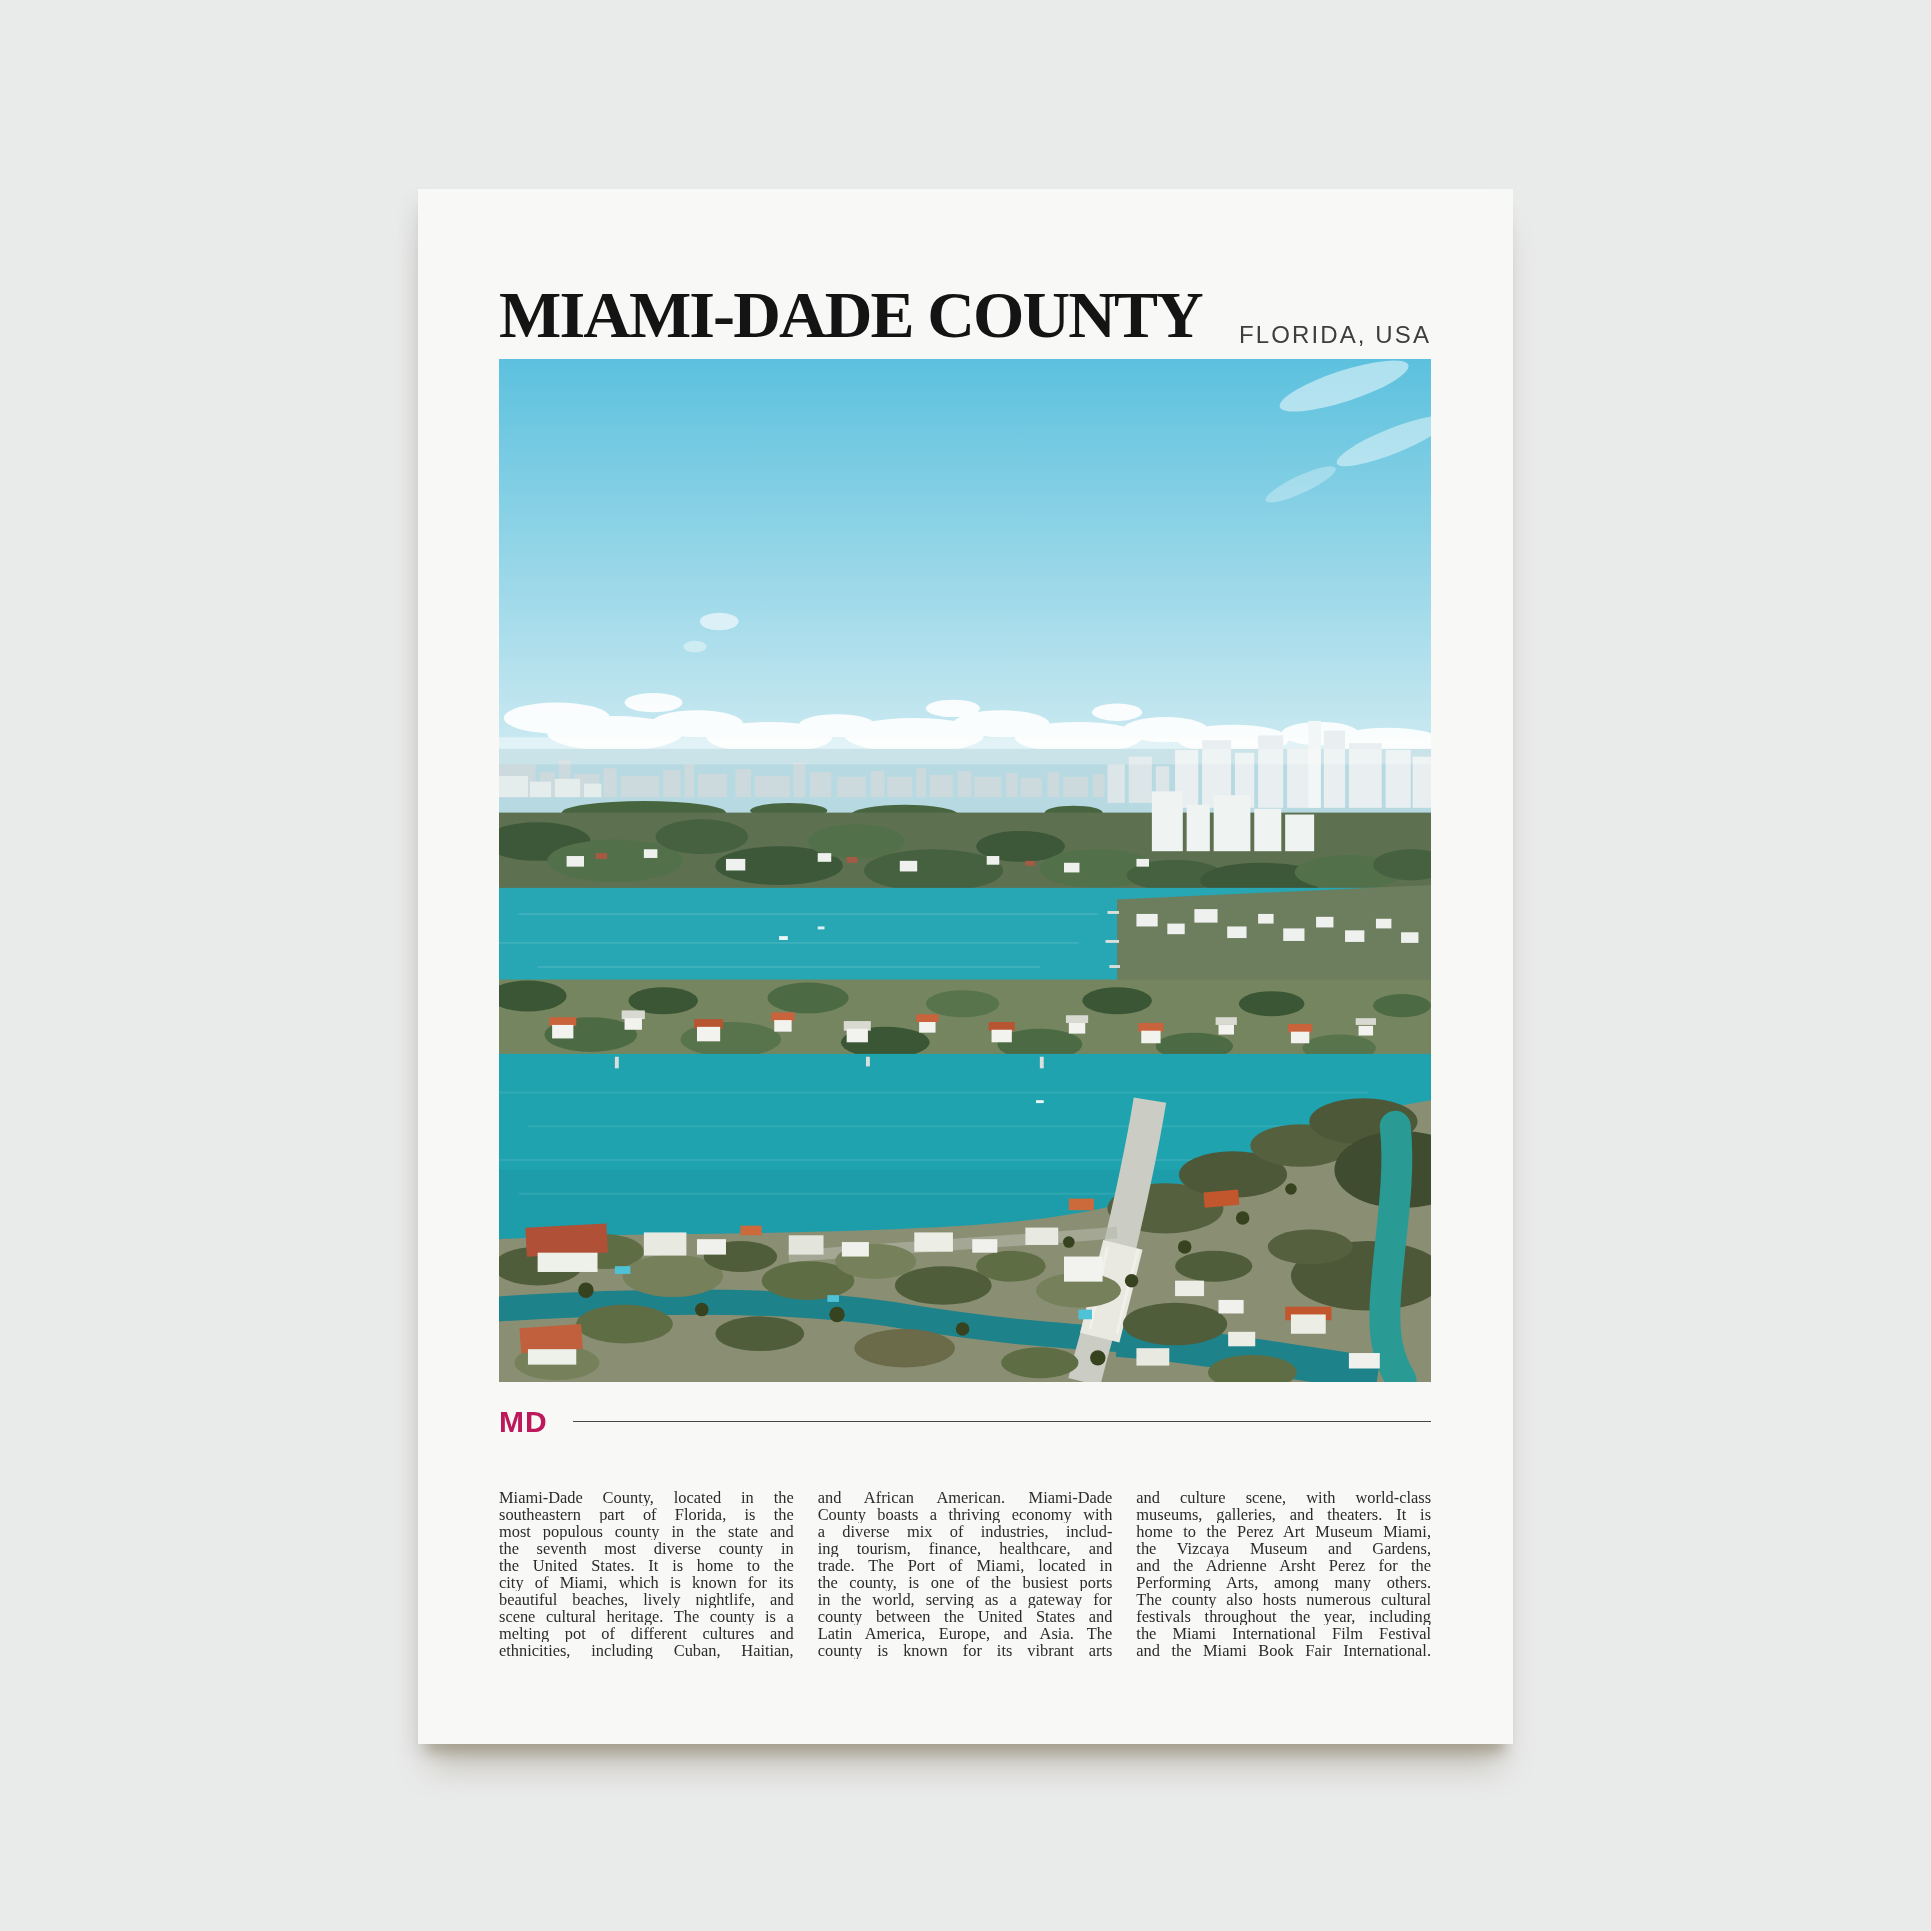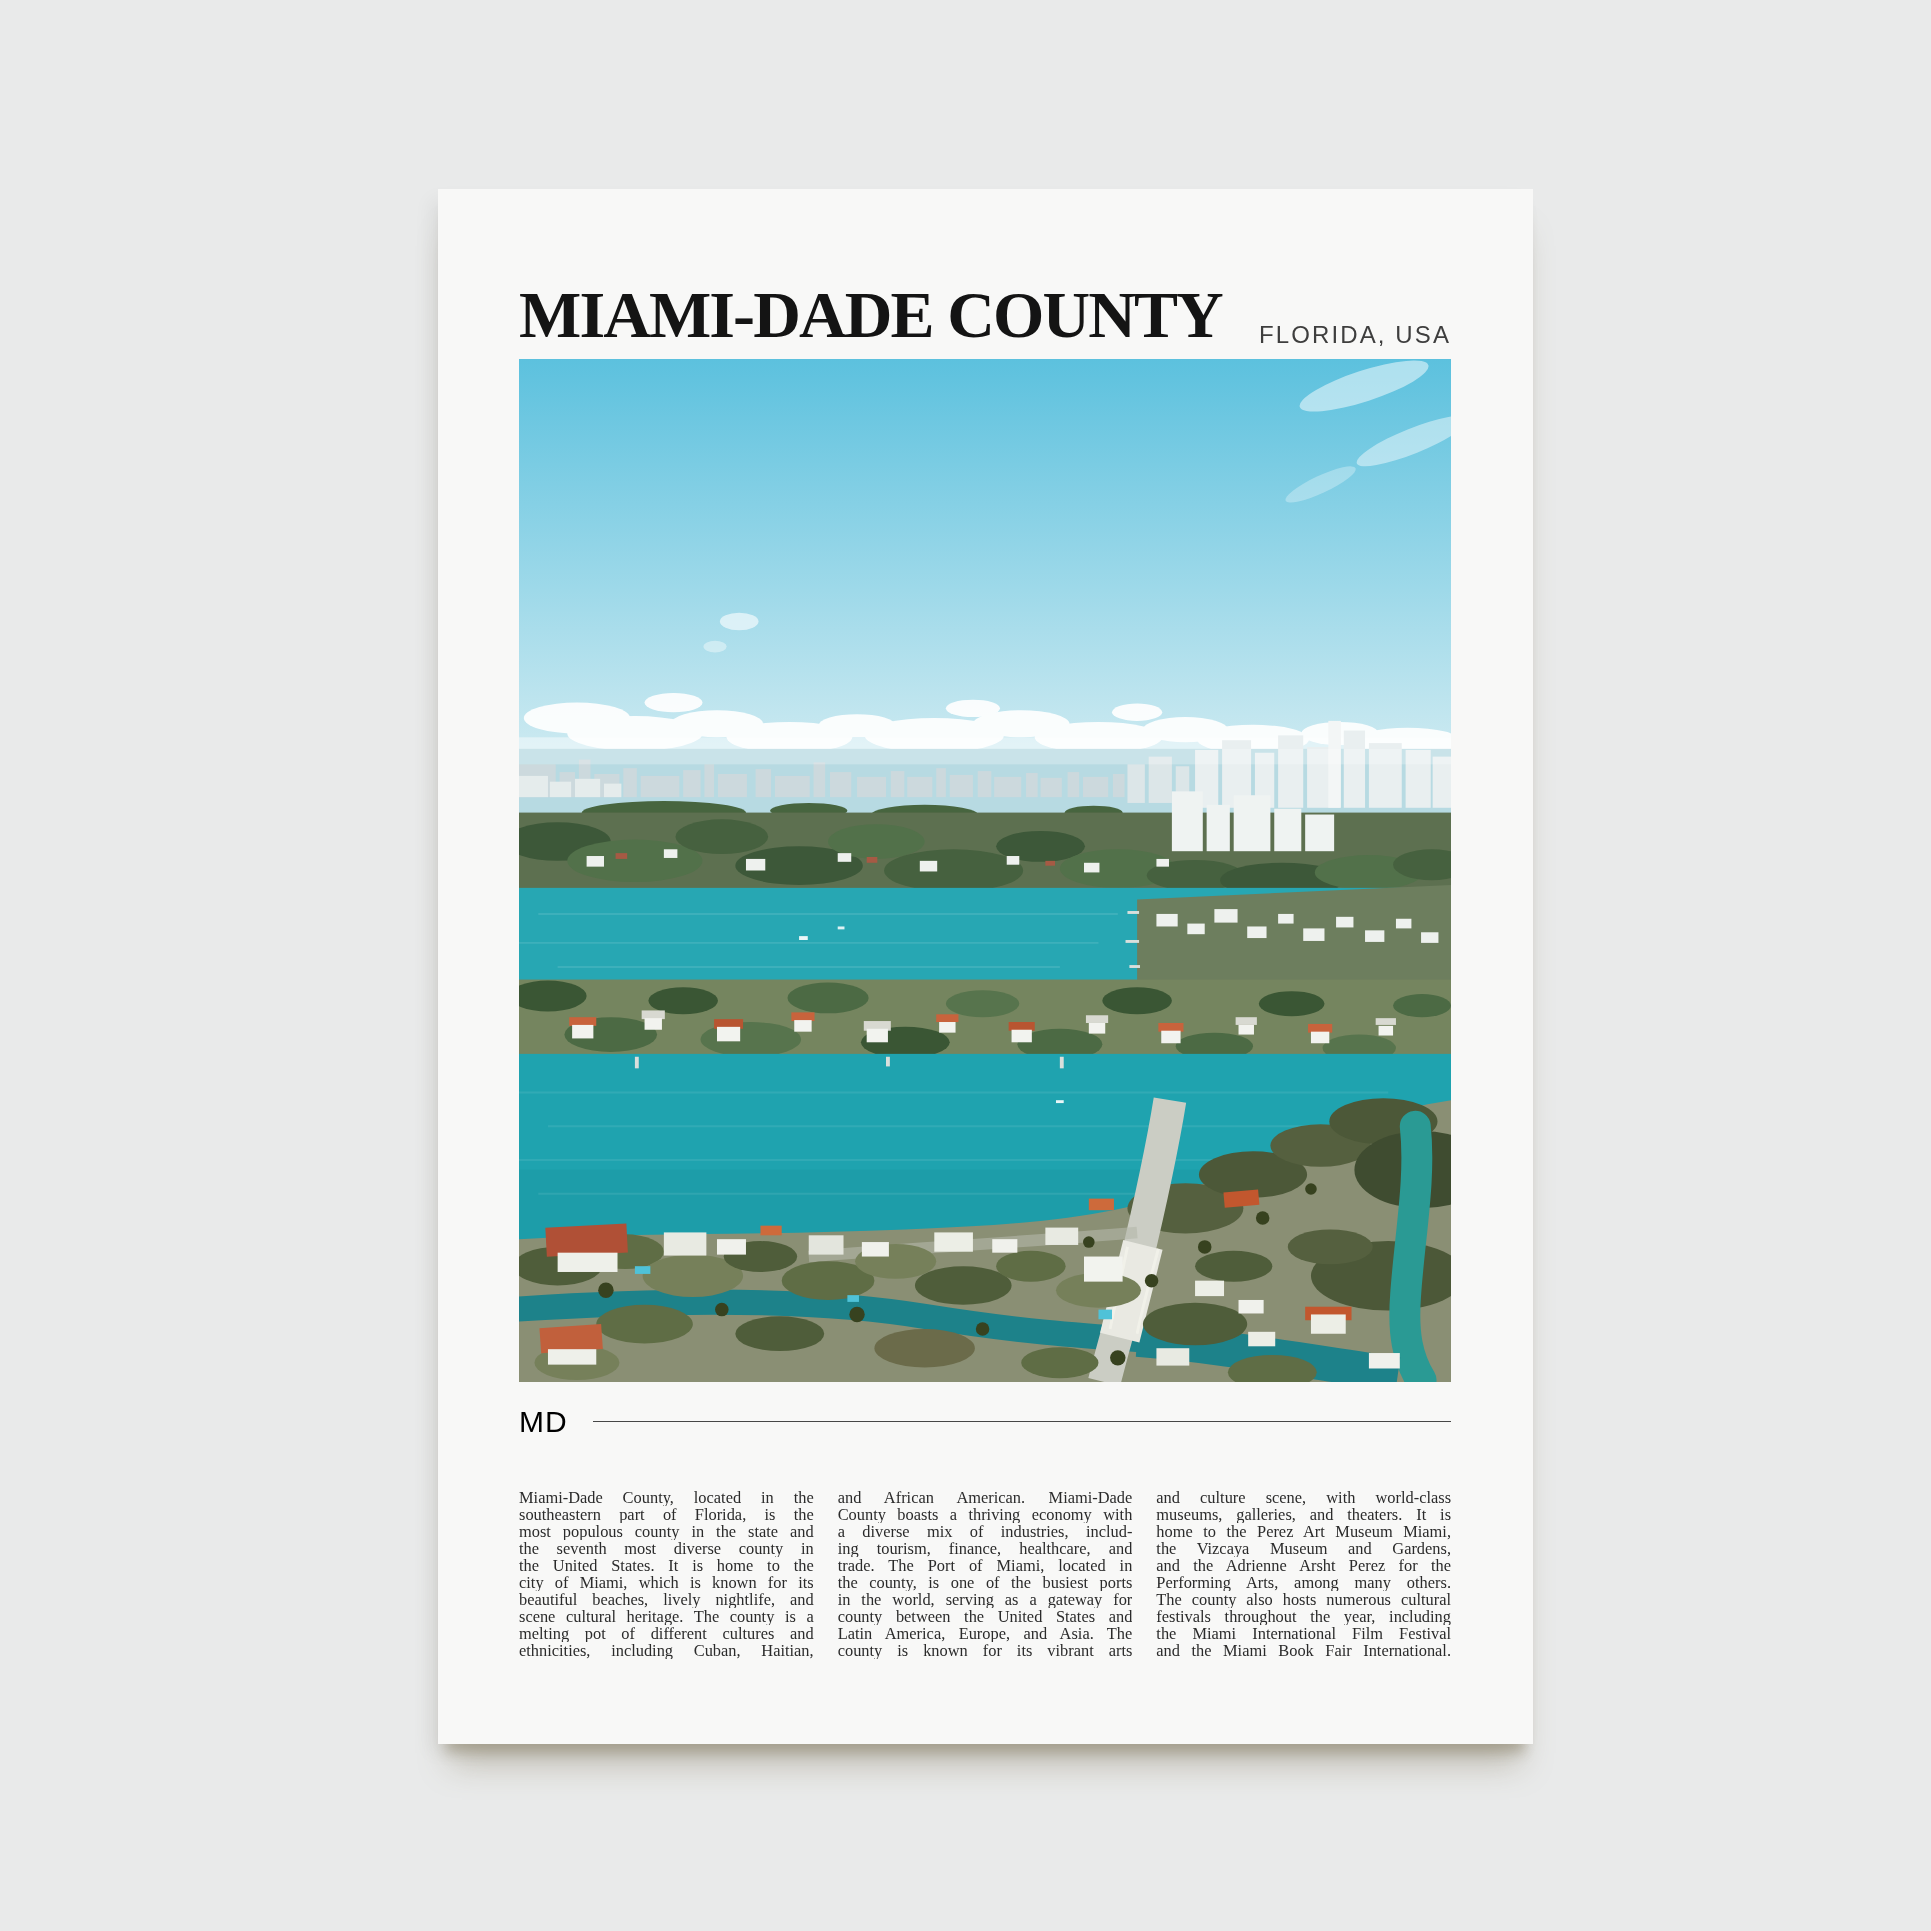--- a/index.html
+++ b/index.html
@@ -9,21 +9,20 @@
   *{box-sizing:border-box;}
   html,body{margin:0;padding:0;}
   body{width:1931px;height:1931px;background:var(--page_bg);font-family:"Liberation Serif",serif;}
   .stage{position:relative;width:1931px;height:1931px;overflow:hidden;}
   .poster{
     position:absolute;left:418px;top:189px;width:1095px;height:1555px;
     background:var(--poster_bg);
     box-shadow:0 15.4px 11.6px -7.7px rgba(125,115,88,.38),
                0 33px 31px -11.6px rgba(125,115,88,.38),
                -7.7px 9.7px 17.4px rgba(0,0,0,.05);
-    margin-left:20px;
   }
   .title{
     position:absolute;left:81px;top:93px;
     font-family:"Liberation Serif",serif;font-weight:bold;
     font-size:66px;line-height:66px;letter-spacing:-1.9px;color:var(--ink);
     white-space:nowrap;
   }
   .location{
     position:absolute;right:82px;top:134px;
     font-family:"Liberation Sans",sans-serif;font-weight:400;
@@ -33,22 +32,22 @@
   .photo{
     position:absolute;left:81px;top:170px;width:932px;height:1023px;
     overflow:hidden;background:#9fd4e2;
   }
   .photo svg{display:block;width:932px;height:1023px;}
   .divider{
     position:absolute;left:81px;top:1215px;width:932px;height:35px;
     display:flex;align-items:center;
   }
   .abbr{
-    font-family:"Liberation Sans",sans-serif;font-weight:normal;
-    font-size:30px;line-height:30px;letter-spacing:1px;color:#000000;
+    font-family:"Liberation Sans",sans-serif;font-weight:bold;
+    font-size:30px;line-height:30px;letter-spacing:1px;color:#be185d;
   }
   .rule{flex:1;height:1.9px;background:var(--rule);margin-left:25px;}
   .columns{
     position:absolute;left:81px;top:1300px;width:932px;
     display:flex;gap:24px;
   }
   .col{flex:1;color:var(--body_text);font-size:16.4px;line-height:17px;}
   .tline{
     text-align:justify;text-align-last:justify;
     overflow:hidden;max-height:17px;

